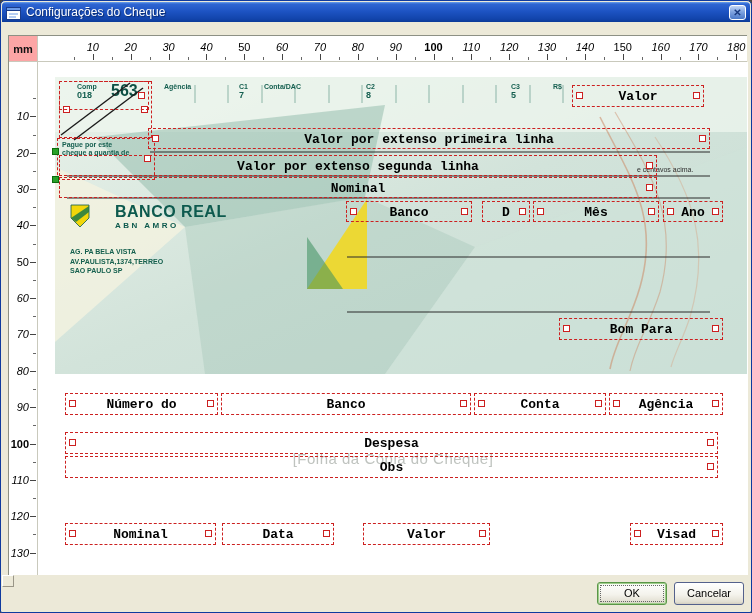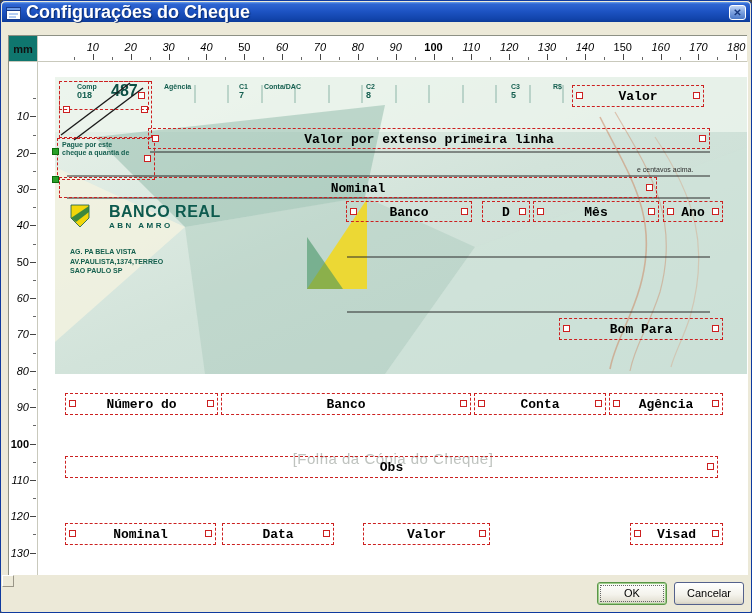--- a/index.html
+++ b/index.html
@@ -6,29 +6,29 @@
   html,body{width:752px;height:613px}
   body{font-family:"Liberation Sans",sans-serif;background:#444}
 
   .window{position:absolute;left:0;top:0;width:752px;height:613px;background:#ece9d8;
           border:1px solid #0f3a9e;border-radius:5px 5px 2px 2px;overflow:hidden}
 
   
   .titlebar{position:absolute;left:1px;top:1px;right:1px;height:20px;border-radius:4px 4px 0 0;
             background:linear-gradient(180deg,#6ba1ef 0%,#2f66d2 10%,#1e54c4 45%,#1244ab 85%,#0c3a97 100%);
             display:flex;align-items:center;gap:5px;padding:0 4px}
-  .title-text{flex:1;color:#fff;font-size:18px;font-weight:700;text-shadow:1px 1px 1px #0a2a6a;white-space:nowrap;overflow:hidden}
+  .title-text{flex:1;color:#fff;font-size:12px;font-weight:400;text-shadow:1px 1px 1px #0a2a6a;white-space:nowrap;overflow:hidden}
   .title-icon{width:15px;height:13px;flex:0 0 auto}
   .close-btn{width:17px;height:15px;flex:0 0 auto;border:1px solid #fff;border-radius:3px;cursor:default;
              background:linear-gradient(180deg,#c2d6f6 0%,#7fa3e0 45%,#4a78c8 100%);
              color:#17387e;font-size:10px;line-height:13px;text-align:center;font-weight:700}
 
   
   .workspace{position:absolute;left:7px;top:34px;width:739px;height:540px;background:#fff;border:1px solid #8d9084}
-  .ruler-corner{position:absolute;left:0;top:0;width:29px;height:26px;background:#0f766e;border-right:1px solid #c9c9bc;border-bottom:1px solid #c9c9bc;
+  .ruler-corner{position:absolute;left:0;top:0;width:29px;height:26px;background:#fca5a5;border-right:1px solid #c9c9bc;border-bottom:1px solid #c9c9bc;
                 font-size:11px;font-weight:700;color:#111;display:flex;align-items:center;justify-content:center}
   .hruler{position:absolute;left:29px;top:0;width:709px;height:26px;background:#fff;border-bottom:1px solid #c9c9bc;overflow:hidden}
   .hruler .rnum{position:absolute;top:5px;transform:translateX(-50%);font-size:11px;font-style:italic;color:#000;white-space:nowrap}
   .hruler .tick{position:absolute;bottom:1px;width:1px;height:6px;background:#444}
   .hruler .tick.minor{height:3px;background:#666}
   .vruler{position:absolute;left:0;top:26px;width:29px;height:513px;background:#fff;border-right:1px solid #c9c9bc;overflow:hidden}
   .vruler .rnum{position:absolute;right:8px;transform:translateY(-50%);font-size:11px;font-style:italic;color:#000}
   .vruler .tick{position:absolute;right:1px;height:1px;width:6px;background:#444}
   .vruler .tick.minor{width:3px;background:#666}
   .rnum.up{font-style:normal}
@@ -40,21 +40,21 @@
   .cheque-art{position:absolute;left:0;top:0}
 
   .hdrfield{position:absolute;top:6px;display:flex;flex-direction:column;color:#155f50;line-height:8px}
   .hdrfield .lab{font-size:7px;font-weight:700;white-space:nowrap}
   .hdrfield .val{font-size:9px;font-weight:700}
   .hdrfield.big .val{font-size:16px;line-height:15px;color:#0d4f44}
 
   .pay-text{position:absolute;left:7px;top:64px;font-size:7px;font-weight:700;color:#155f50;line-height:8px;white-space:nowrap}
   .cents-note{position:absolute;left:582px;top:89px;font-size:7px;color:#2e2e2e;white-space:nowrap}
 
-  .logo-block{position:absolute;left:14px;top:126px;display:flex;gap:18px;align-items:flex-start}
+  .logo-block{position:absolute;left:14px;top:126px;display:flex;gap:24px;align-items:flex-start}
   .bank-names{display:flex;flex-direction:column}
   .bank-name{font-size:16px;font-weight:700;color:#0d5a4e;letter-spacing:.5px;line-height:17px;white-space:nowrap}
   .bank-sub{font-size:8px;font-weight:700;color:#0d5a4e;letter-spacing:2.5px;margin-top:1px}
   .branch{position:absolute;left:15px;top:170px;font-size:7px;font-weight:700;color:#15604e;line-height:9.5px;white-space:nowrap}
 
   .watermark{position:absolute;left:0;right:0;top:388px;text-align:center;font-size:15px;color:#bfc3bf;letter-spacing:.5px;white-space:nowrap}
 
   .overlay-svg{position:absolute;left:0;top:0;pointer-events:none}
 
   .fbox{position:absolute;border:1px dashed #cc2020}
@@ -237,21 +237,21 @@
             <line x1="292" y1="235" x2="655" y2="235"></line>
           </g>
         </svg>
 
         <div style="position:absolute;left:12px;top:0;width:616px;height:30px">
             <div class="hdrfield" style="left: 10px;">
               <span class="lab">Comp</span>
               <span class="val">018</span>
             </div>
             <div class="hdrfield big" style="left: 44px;">
-              <span class="val">487</span>
+              <span class="val">563</span>
             </div>
             <div class="hdrfield" style="left: 97px;">
               <span class="lab">Agência</span>
             </div>
             <div class="hdrfield" style="left: 172px;">
               <span class="lab">C1</span>
               <span class="val">7</span>
             </div>
             <div class="hdrfield" style="left: 197px;">
               <span class="lab">Conta/DAC</span>
@@ -315,20 +315,24 @@
           <div class="fbox" style="left: 534px; top: 23px; width: 132px; height: 22px;">
             <span class="flabel">Valor</span>
             <i class="handle l"></i>
             <i class="handle r"></i>
           </div>
           <div class="fbox" style="left: 110px; top: 66px; width: 562px; height: 21px;">
             <span class="flabel">Valor por extenso primeira linha</span>
             <i class="handle l"></i>
             <i class="handle r"></i>
           </div>
+          <div class="fbox" style="left: 21px; top: 93px; width: 598px; height: 21px;">
+            <span class="flabel">Valor por extenso segunda linha</span>
+            <i class="handle r"></i>
+          </div>
           <div class="fbox" style="left: 21px; top: 115px; width: 598px; height: 21px;">
             <span class="flabel">Nominal</span>
             <i class="handle r"></i>
           </div>
           <div class="fbox" style="left: 308px; top: 139px; width: 126px; height: 21px;">
             <span class="flabel">Banco</span>
             <i class="handle l"></i>
             <i class="handle r"></i>
           </div>
           <div class="fbox" style="left: 444px; top: 139px; width: 48px; height: 21px;">
@@ -359,20 +363,25 @@
             <span class="flabel">Banco</span>
             <i class="handle r"></i>
           </div>
           <div class="fbox" style="left: 436px; top: 331px; width: 132px; height: 22px;">
             <span class="flabel">Conta</span>
             <i class="handle l"></i>
             <i class="handle r"></i>
           </div>
           <div class="fbox" style="left: 571px; top: 331px; width: 114px; height: 22px;">
             <span class="flabel">Agência</span>
+            <i class="handle l"></i>
+            <i class="handle r"></i>
+          </div>
+          <div class="fbox" style="left: 27px; top: 370px; width: 653px; height: 22px;">
+            <span class="flabel">Despesa</span>
             <i class="handle l"></i>
             <i class="handle r"></i>
           </div>
           <div class="fbox" style="left: 27px; top: 394px; width: 653px; height: 22px;">
             <span class="flabel">Obs</span>
             <i class="handle r"></i>
           </div>
           <div class="fbox" style="left: 27px; top: 461px; width: 151px; height: 22px;">
             <span class="flabel">Nominal</span>
             <i class="handle l"></i>

